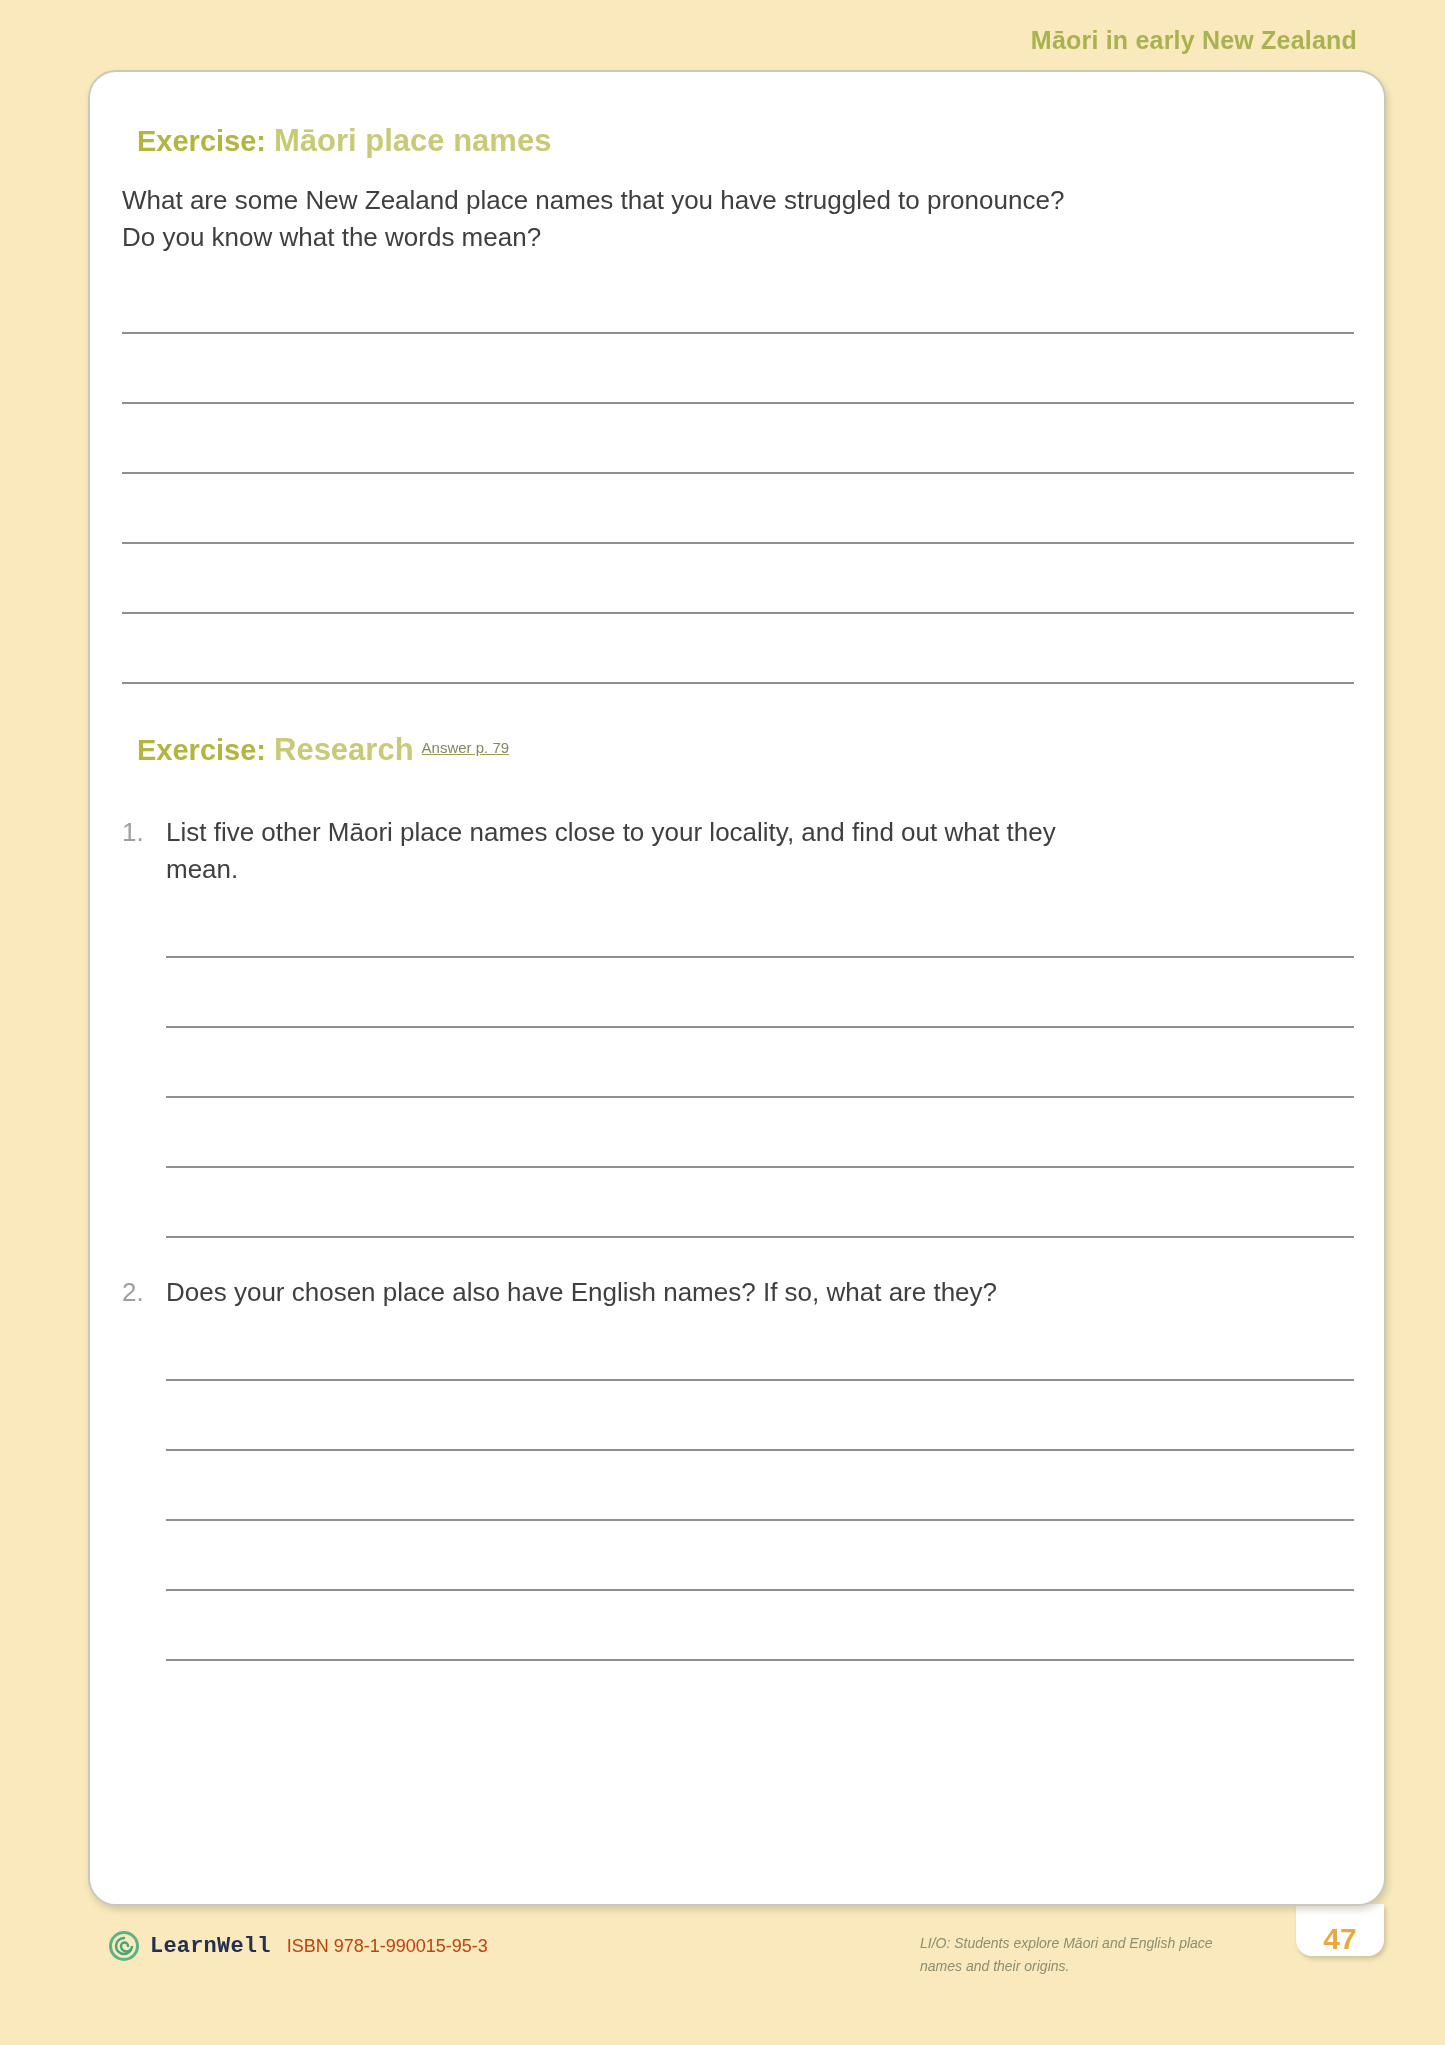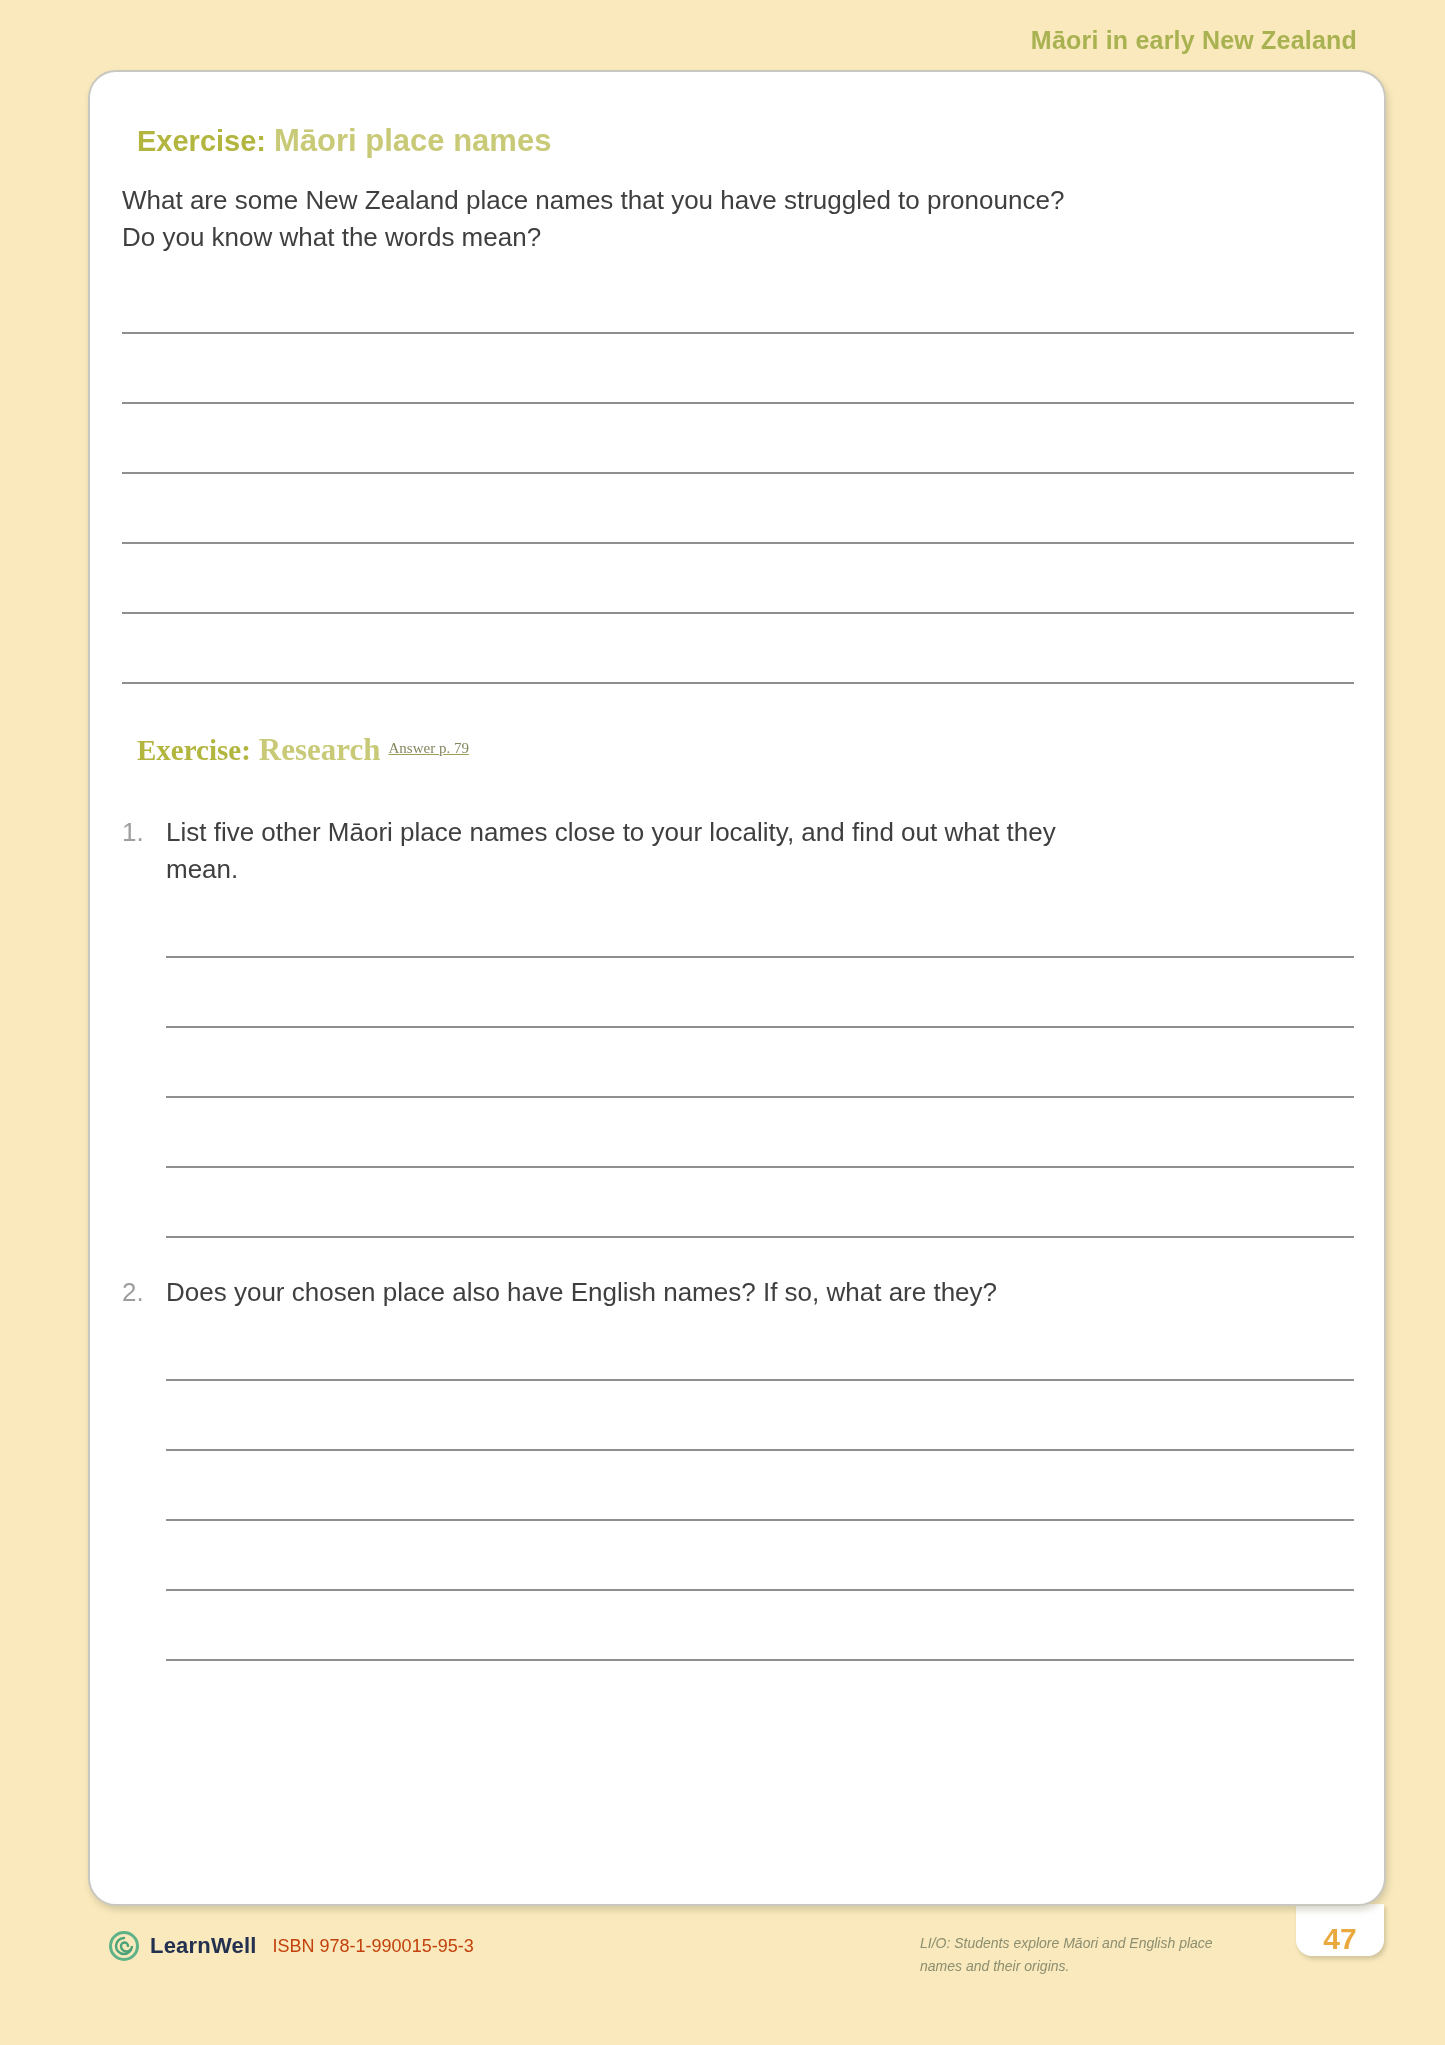--- a/index.html
+++ b/index.html
@@ -38,42 +38,42 @@
   }
   .question{
     margin:22px 0 0 0;font-size:26px;line-height:37px;
     white-space:pre-line;color:#3f3f3f;
   }
   .q2{margin-top:38px;}
   .lines{margin-top:8px;}
   .lines.tight{margin-top:0;}
   .rule{height:68px;border-bottom:2px solid #8f8f8f;}
   .lines.indented .rule{margin-left:44px;}
-  .research-heading{margin-top:46px;font-family:Liberation Serif, serif;}
+  .research-heading{margin-top:46px;}
   .numbered{display:flex;margin-top:40px;font-size:26px;line-height:37px;}
   .numbered.second{margin-top:36px;}
   .num{flex:0 0 44px;color:#9e9e9e;}
   .num-text{flex:1;white-space:pre-line;color:#3f3f3f;}
   
   .page-tab{
     position:absolute;left:1296px;top:1904px;
     width:88px;height:52px;background:#ffffff;
     border-radius:0 0 16px 16px;
     box-shadow:2px 3px 4px rgba(150,140,110,.4);
     z-index:1;display:flex;align-items:flex-end;justify-content:center;
     box-sizing:border-box;
   }
   .page-num{font-size:30px;font-weight:bold;color:#e9a93e;}
   
   .footer-left{
     position:absolute;left:108px;top:1930px;
     display:flex;align-items:center;z-index:3;
   }
   .logo{width:32px;height:32px;display:block;}
-  .brand{font-size:22px;font-weight:bold;color:#23304f;margin-left:10px;letter-spacing:.2px;}
+  .brand{font-size:22px;font-weight:bold;color:#23304f;margin-left:10px;letter-spacing:.2px;font-family:Liberation Mono, monospace;}
   .isbn{font-size:18px;color:#c2410c;margin-left:16px;}
   .objective{
     position:absolute;left:920px;top:1932px;width:372px;
     font-size:14px;font-style:italic;line-height:23px;
     color:#8c8e70;white-space:pre-line;z-index:3;
   }
 </style>
 </head>
 <body>
 

